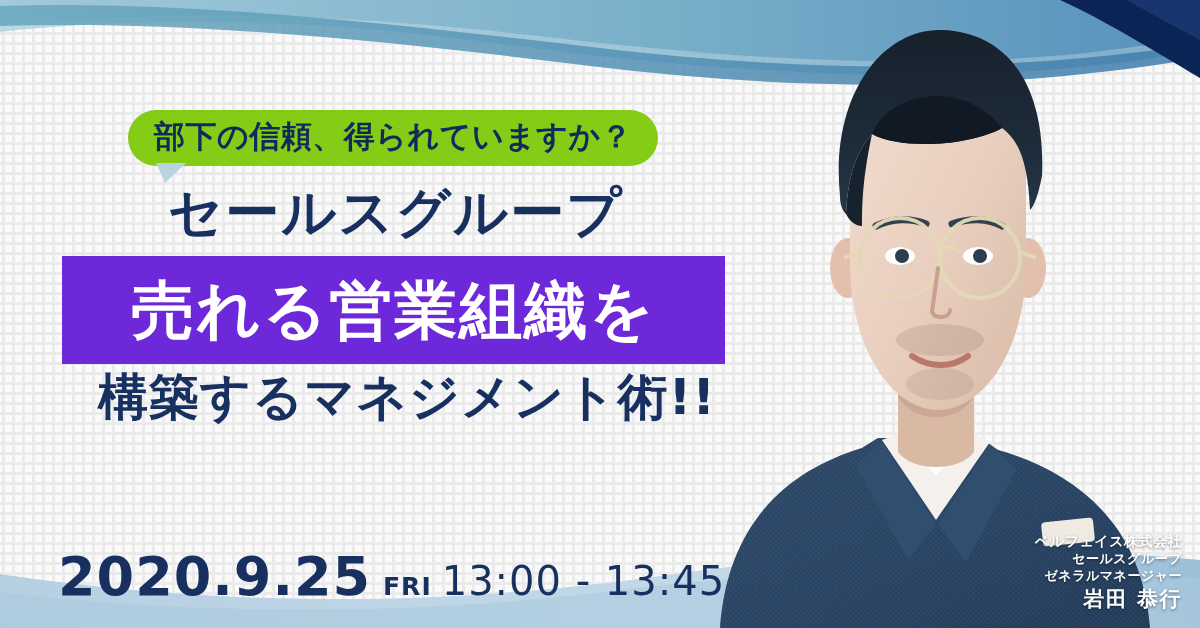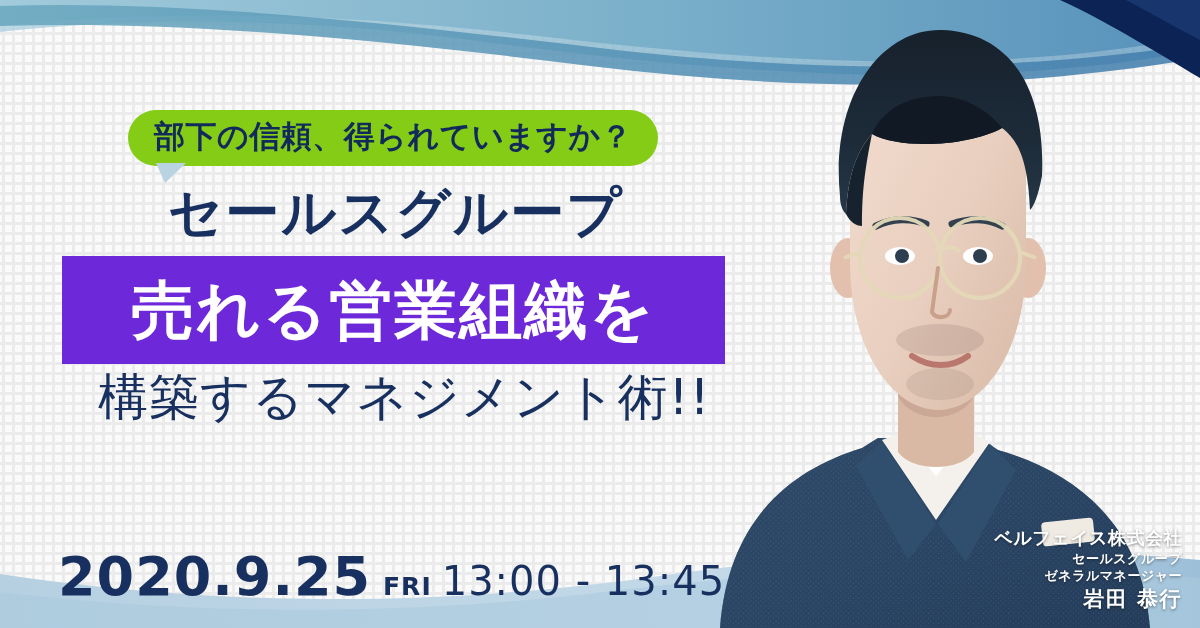--- a/index.html
+++ b/index.html
@@ -137,21 +137,21 @@
     line-height: 1;
     white-space: nowrap;
   }
 
   .headline-3 {
     position: absolute;
     left: 98px;
     top: 372px;
     color: #17305f;
     font-size: 50px;
-    font-weight: 400;
+    font-weight: 700;
     letter-spacing: 1px;
     line-height: 1;
     white-space: nowrap;
   }
 
   
   .sched-label {
     position: absolute;
     left: 60px;
     top: 478px;
@@ -195,21 +195,21 @@
   .credit {
     position: absolute;
     right: 18px;
     bottom: 14px;
     text-align: right;
     color: #ffffff;
     line-height: 1.32;
     text-shadow: 0 1px 3px rgba(0,0,0,.45);
   }
   .credit .company {
-    font-size: 18px;
+    font-size: 14px;
     font-weight: 700;
     letter-spacing: .5px;
   }
   .credit .group,
   .credit .role {
     font-size: 13px;
     font-weight: 700;
     letter-spacing: .5px;
   }
   .credit .name {

